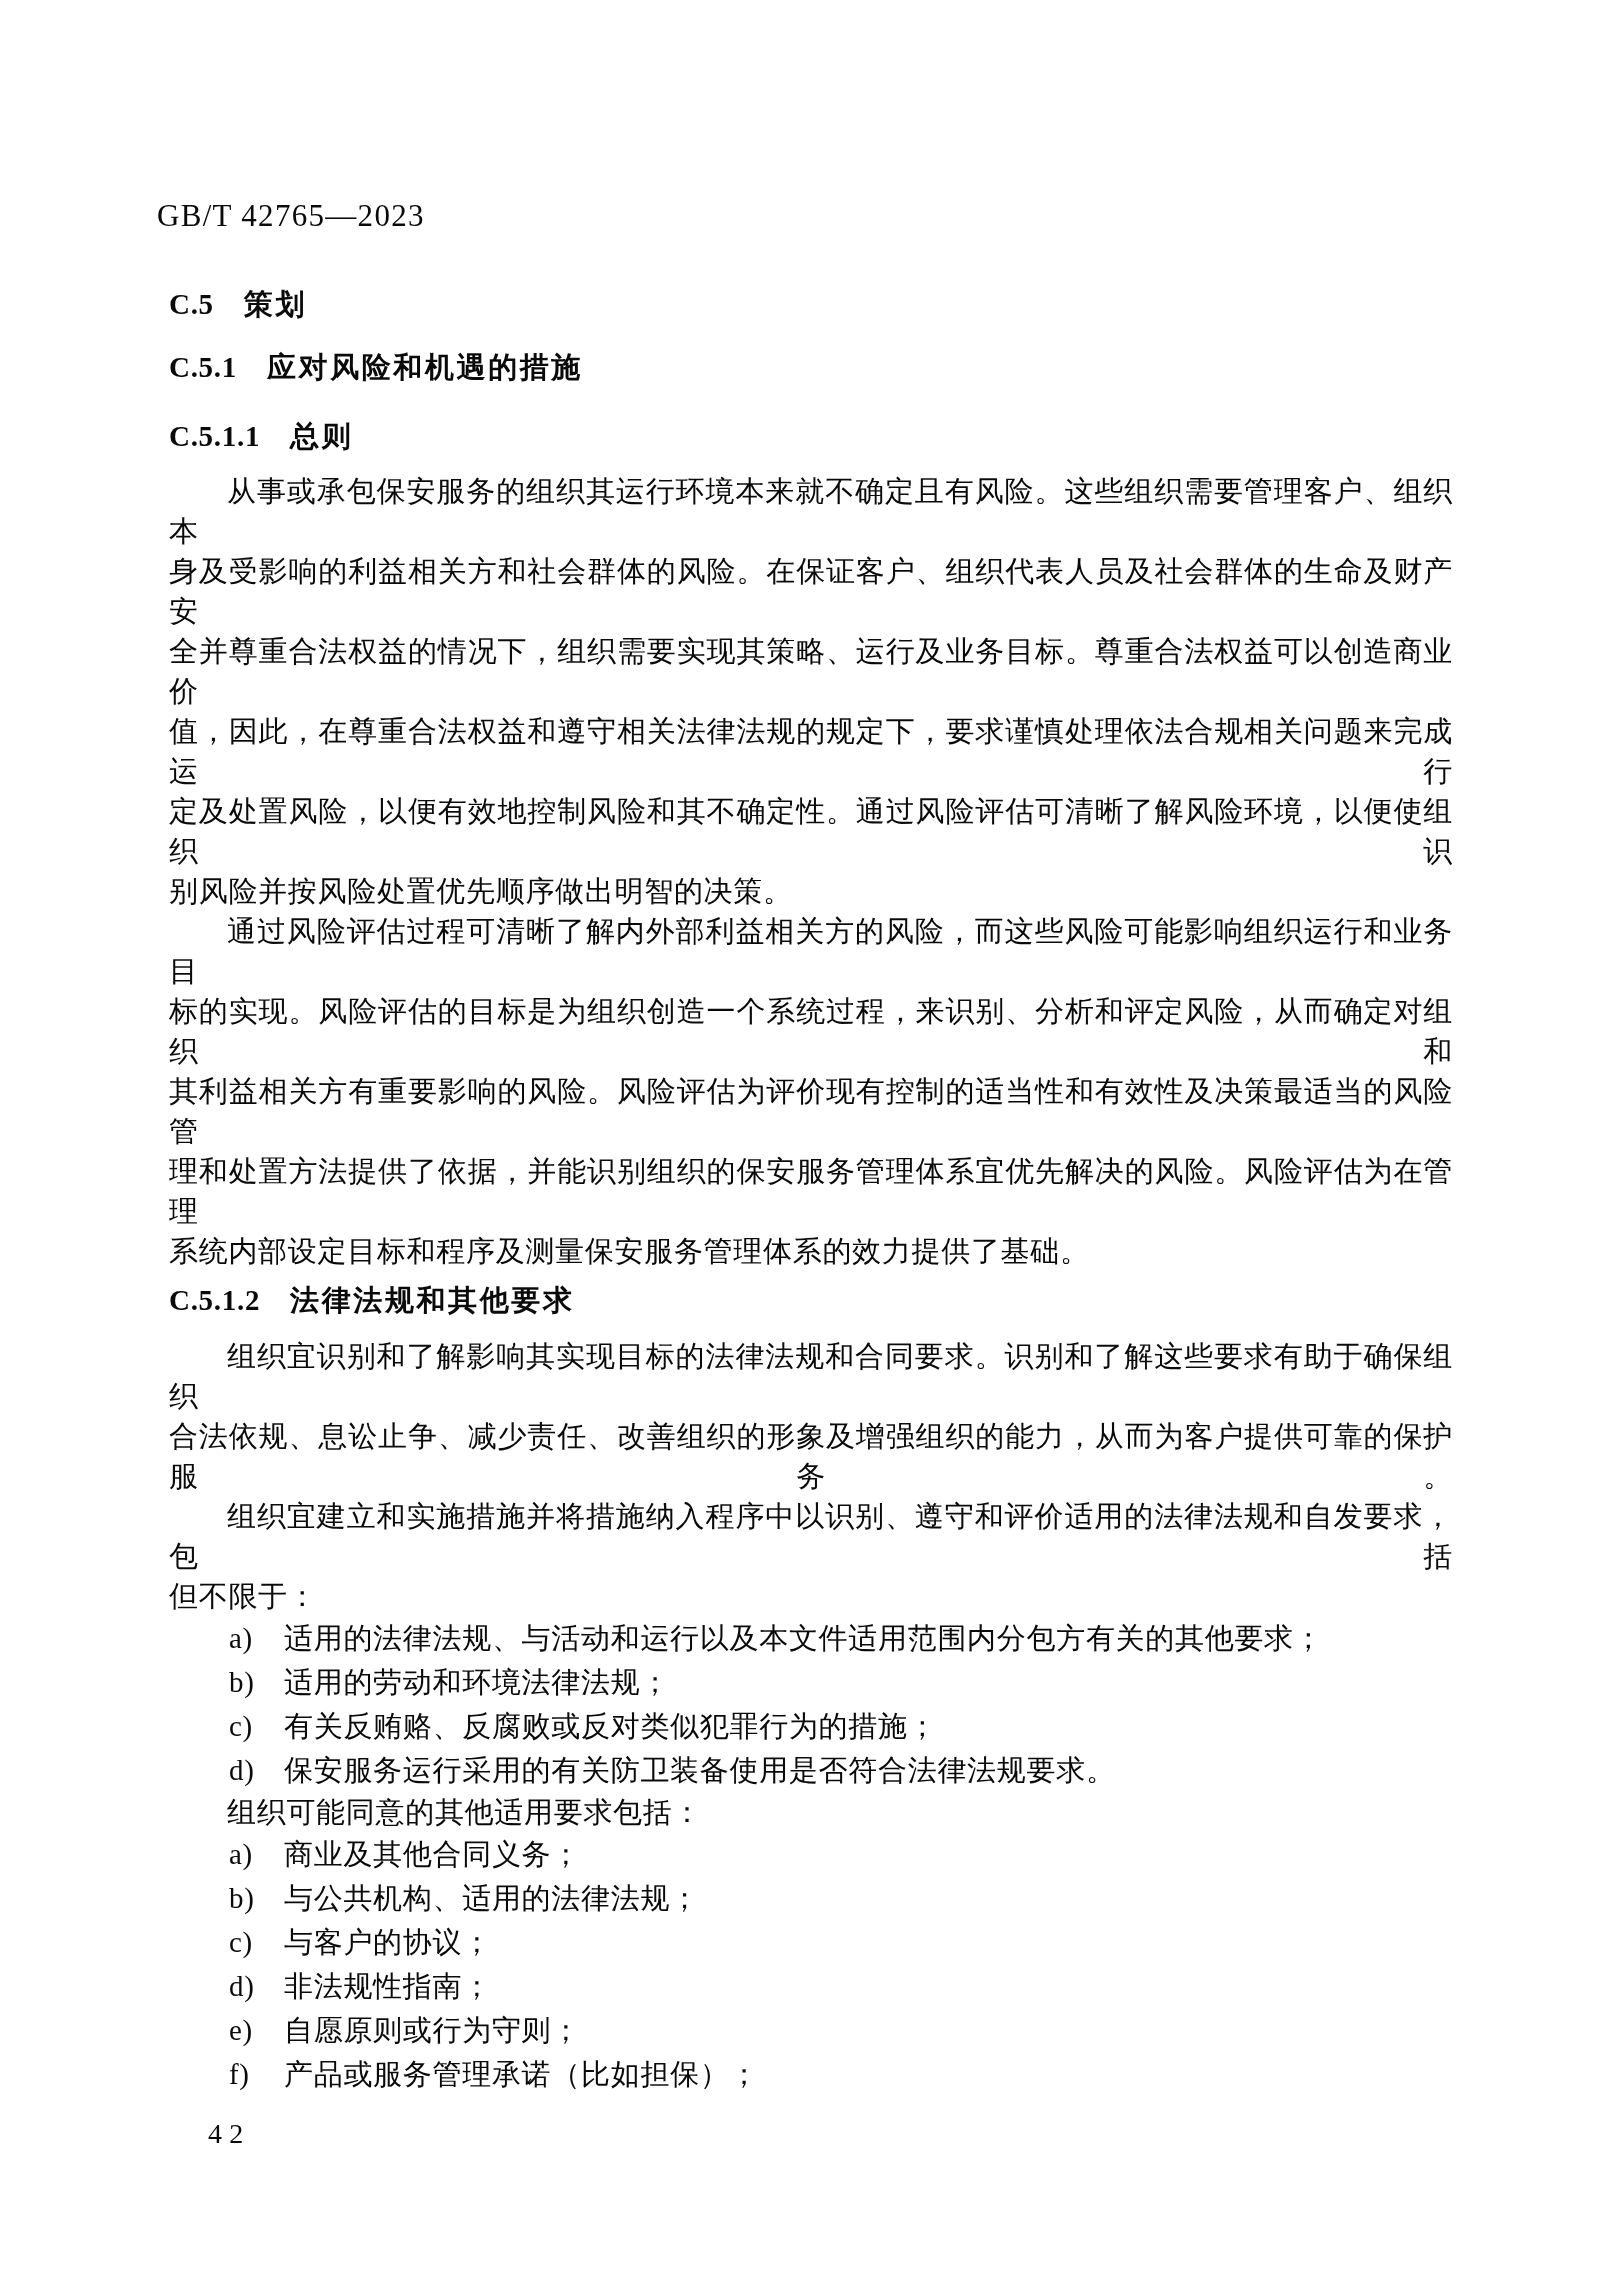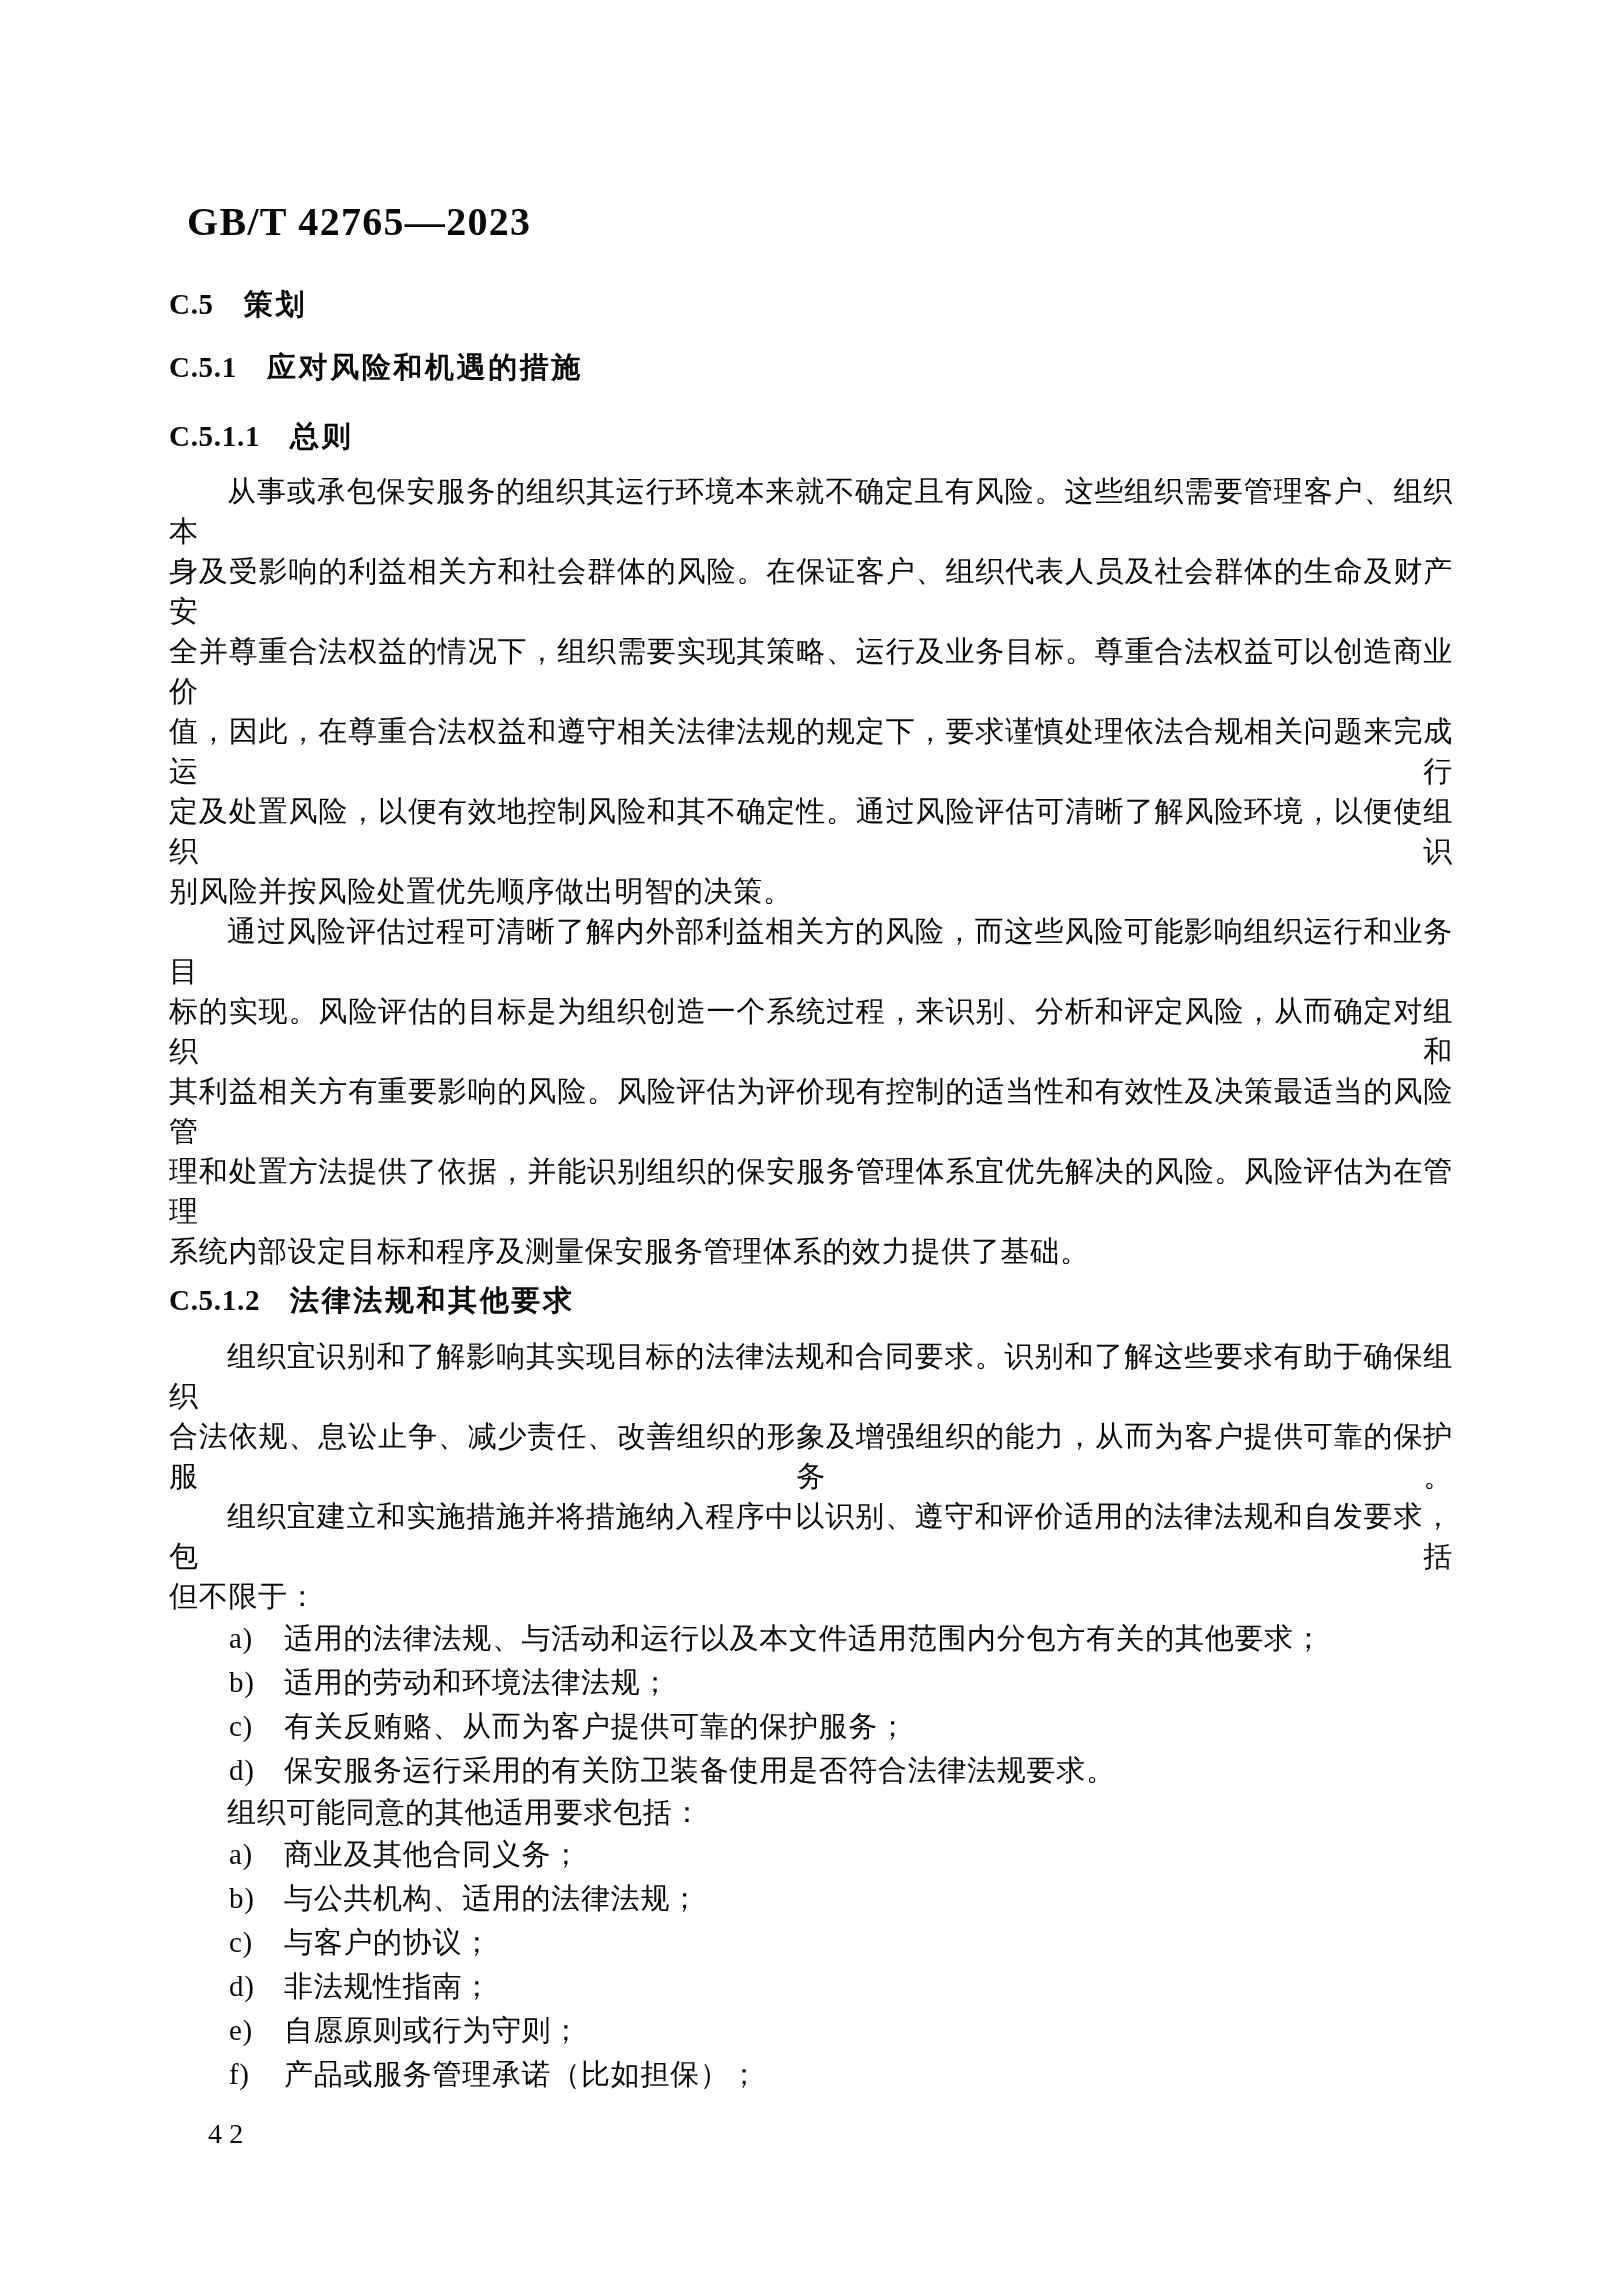--- a/index.html
+++ b/index.html
@@ -7,24 +7,24 @@
     position: relative;
     width: 1623px;
     height: 2295px;
     background: #ffffff;
     font-family: "Liberation Serif", serif;
     color: #0a0a0a;
     overflow: hidden;
   }
   .doc-header {
     position: absolute;
-    left: 187px;
+    left: 157px;
     top: 198px;
-    font-size: 40px;
-    font-weight: bold;
+    font-size: 31px;
+    font-weight: normal;
     letter-spacing: 1.3px;
     white-space: nowrap;
   }
   .doc-body {
     position: absolute;
     left: 169px;
     top: 229px;
     width: 1284px;
   }
   .heading {
@@ -106,21 +106,21 @@
         <div class="line stretch indent">组织宜识别和了解影响其实现目标的法律法规和合同要求。识别和了解这些要求有助于确保组织</div>
         <div class="line stretch">合法依规、息讼止争、减少责任、改善组织的形象及增强组织的能力，从而为客户提供可靠的保护服务。</div>
       </div>
       <div class="para">
         <div class="line stretch indent">组织宜建立和实施措施并将措施纳入程序中以识别、遵守和评价适用的法律法规和自发要求，包括</div>
         <div class="line">但不限于：</div>
       </div>
       <div class="list">
         <div class="list-item"><span class="marker">a)</span><span>适用的法律法规、与活动和运行以及本文件适用范围内分包方有关的其他要求；</span></div>
         <div class="list-item"><span class="marker">b)</span><span>适用的劳动和环境法律法规；</span></div>
-        <div class="list-item"><span class="marker">c)</span><span>有关反贿赂、从而为客户提供可靠的保护服务；</span></div>
+        <div class="list-item"><span class="marker">c)</span><span>有关反贿赂、反腐败或反对类似犯罪行为的措施；</span></div>
         <div class="list-item"><span class="marker">d)</span><span>保安服务运行采用的有关防卫装备使用是否符合法律法规要求。</span></div>
       </div>
       <div class="para">
         <div class="line indent">组织可能同意的其他适用要求包括：</div>
       </div>
       <div class="list">
         <div class="list-item"><span class="marker">a)</span><span>商业及其他合同义务；</span></div>
         <div class="list-item"><span class="marker">b)</span><span>与公共机构、适用的法律法规；</span></div>
         <div class="list-item"><span class="marker">c)</span><span>与客户的协议；</span></div>
         <div class="list-item"><span class="marker">d)</span><span>非法规性指南；</span></div>

